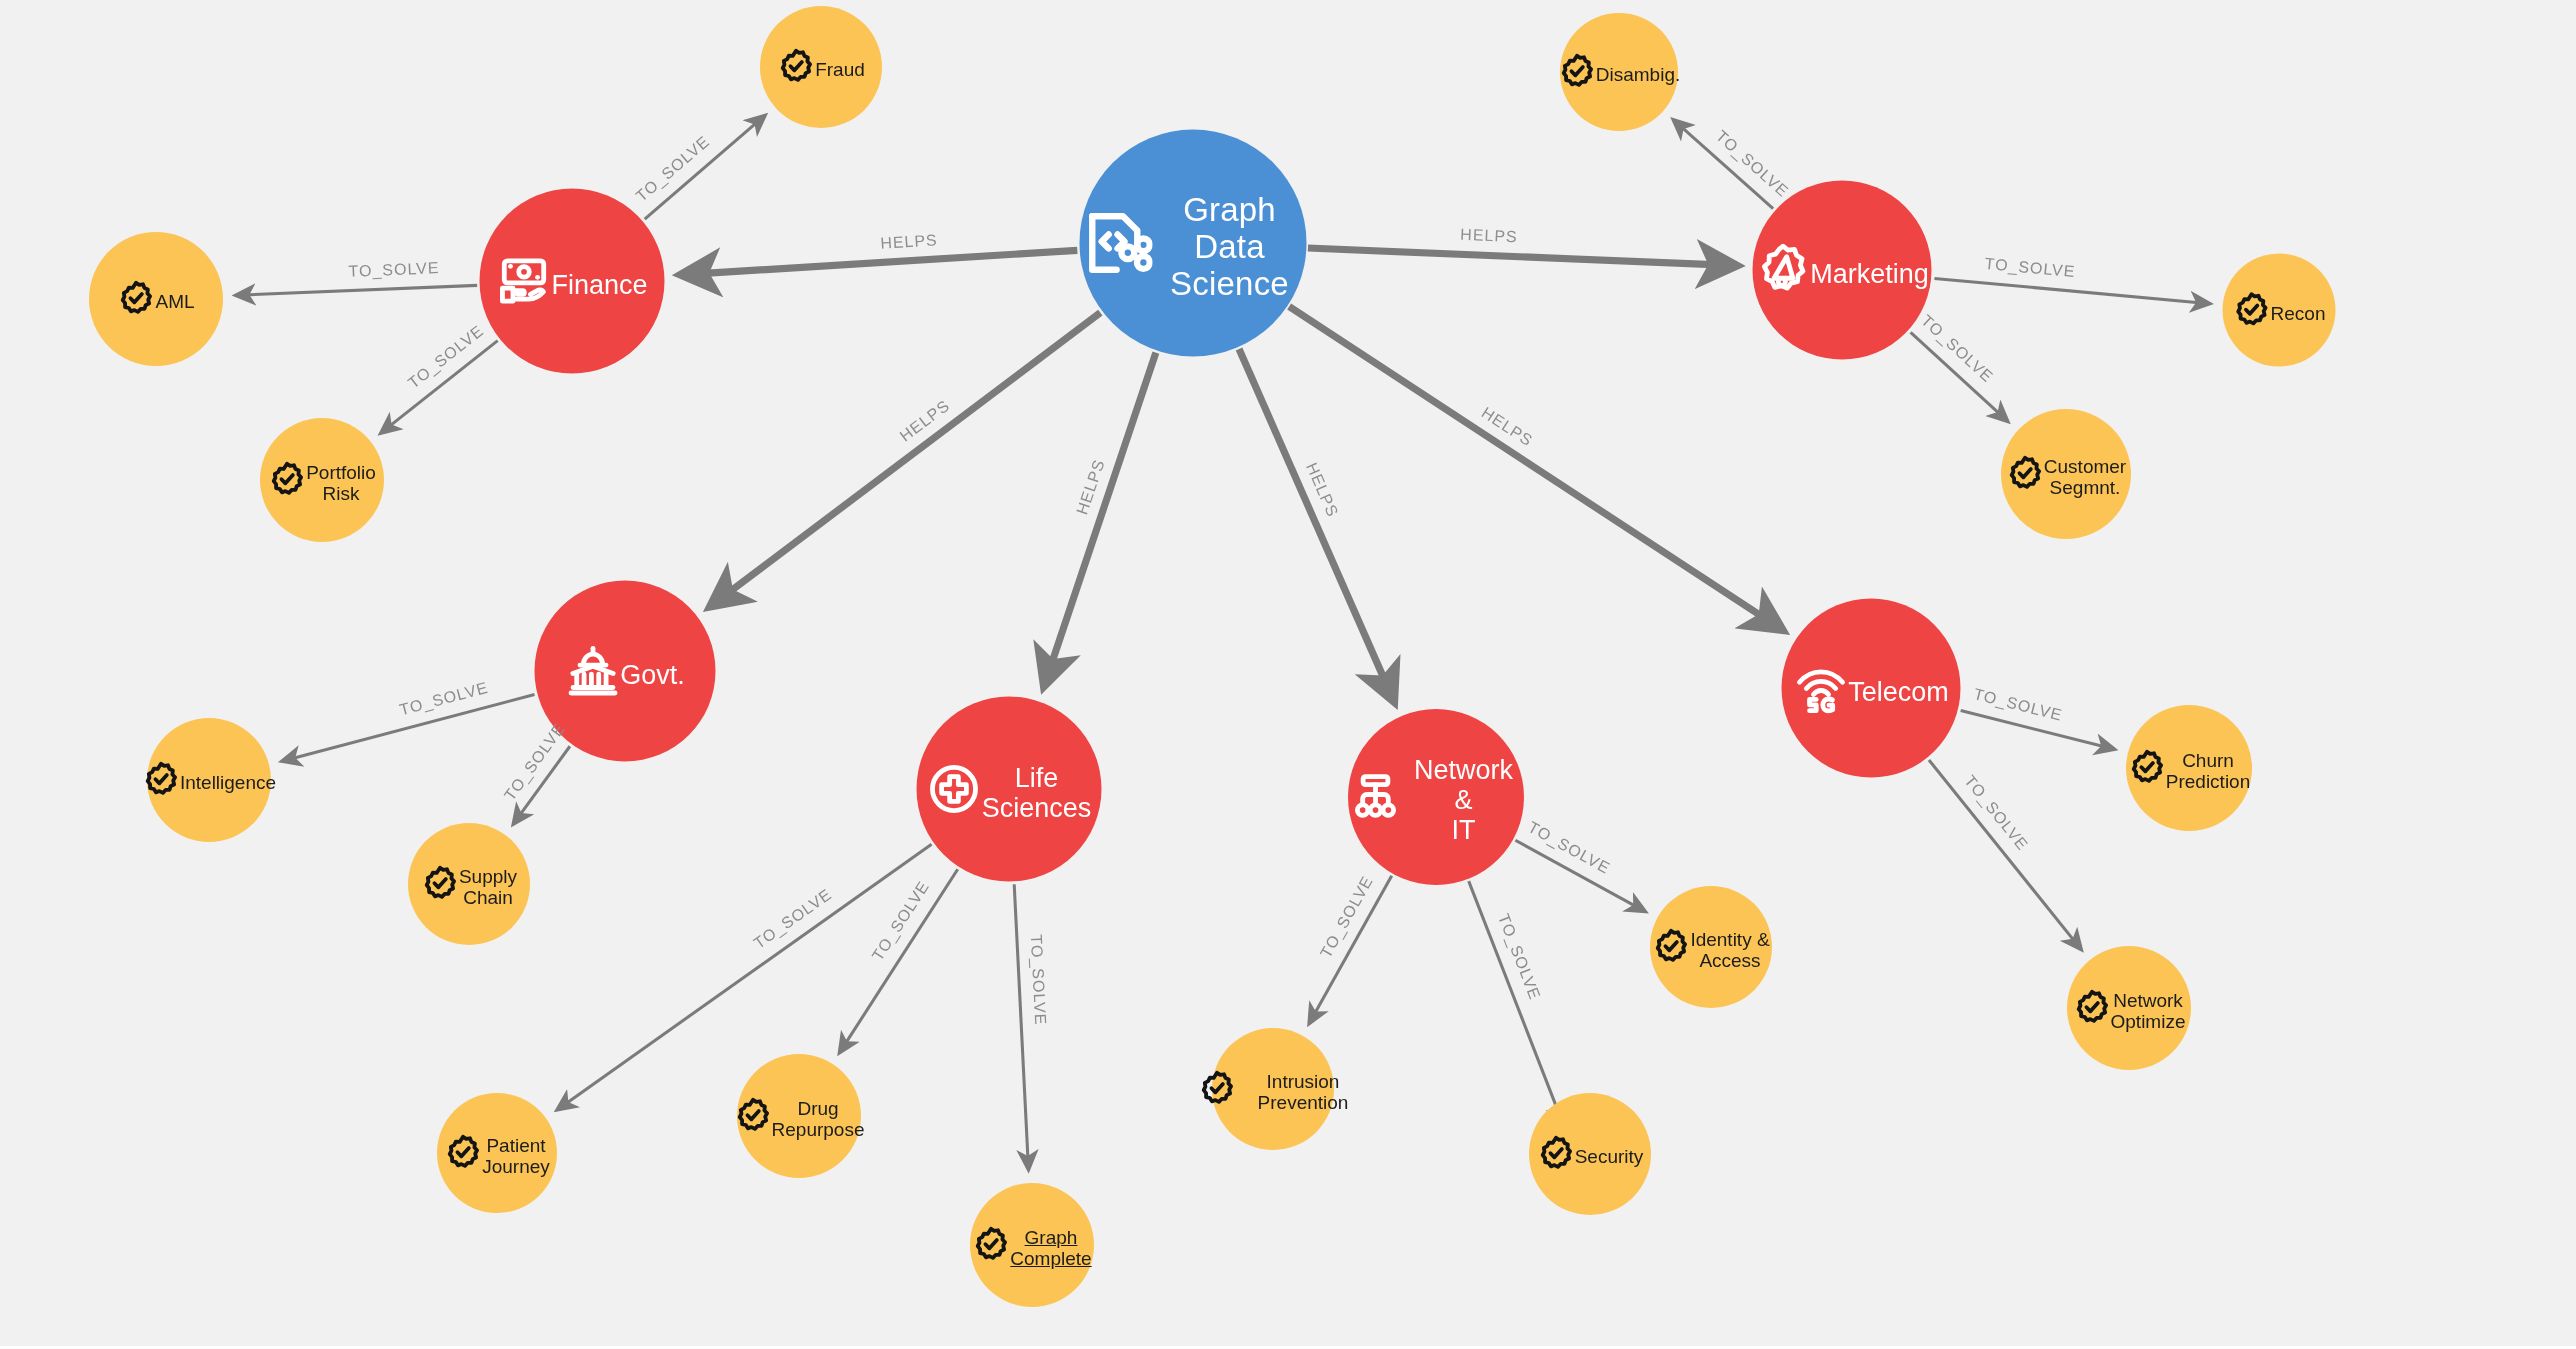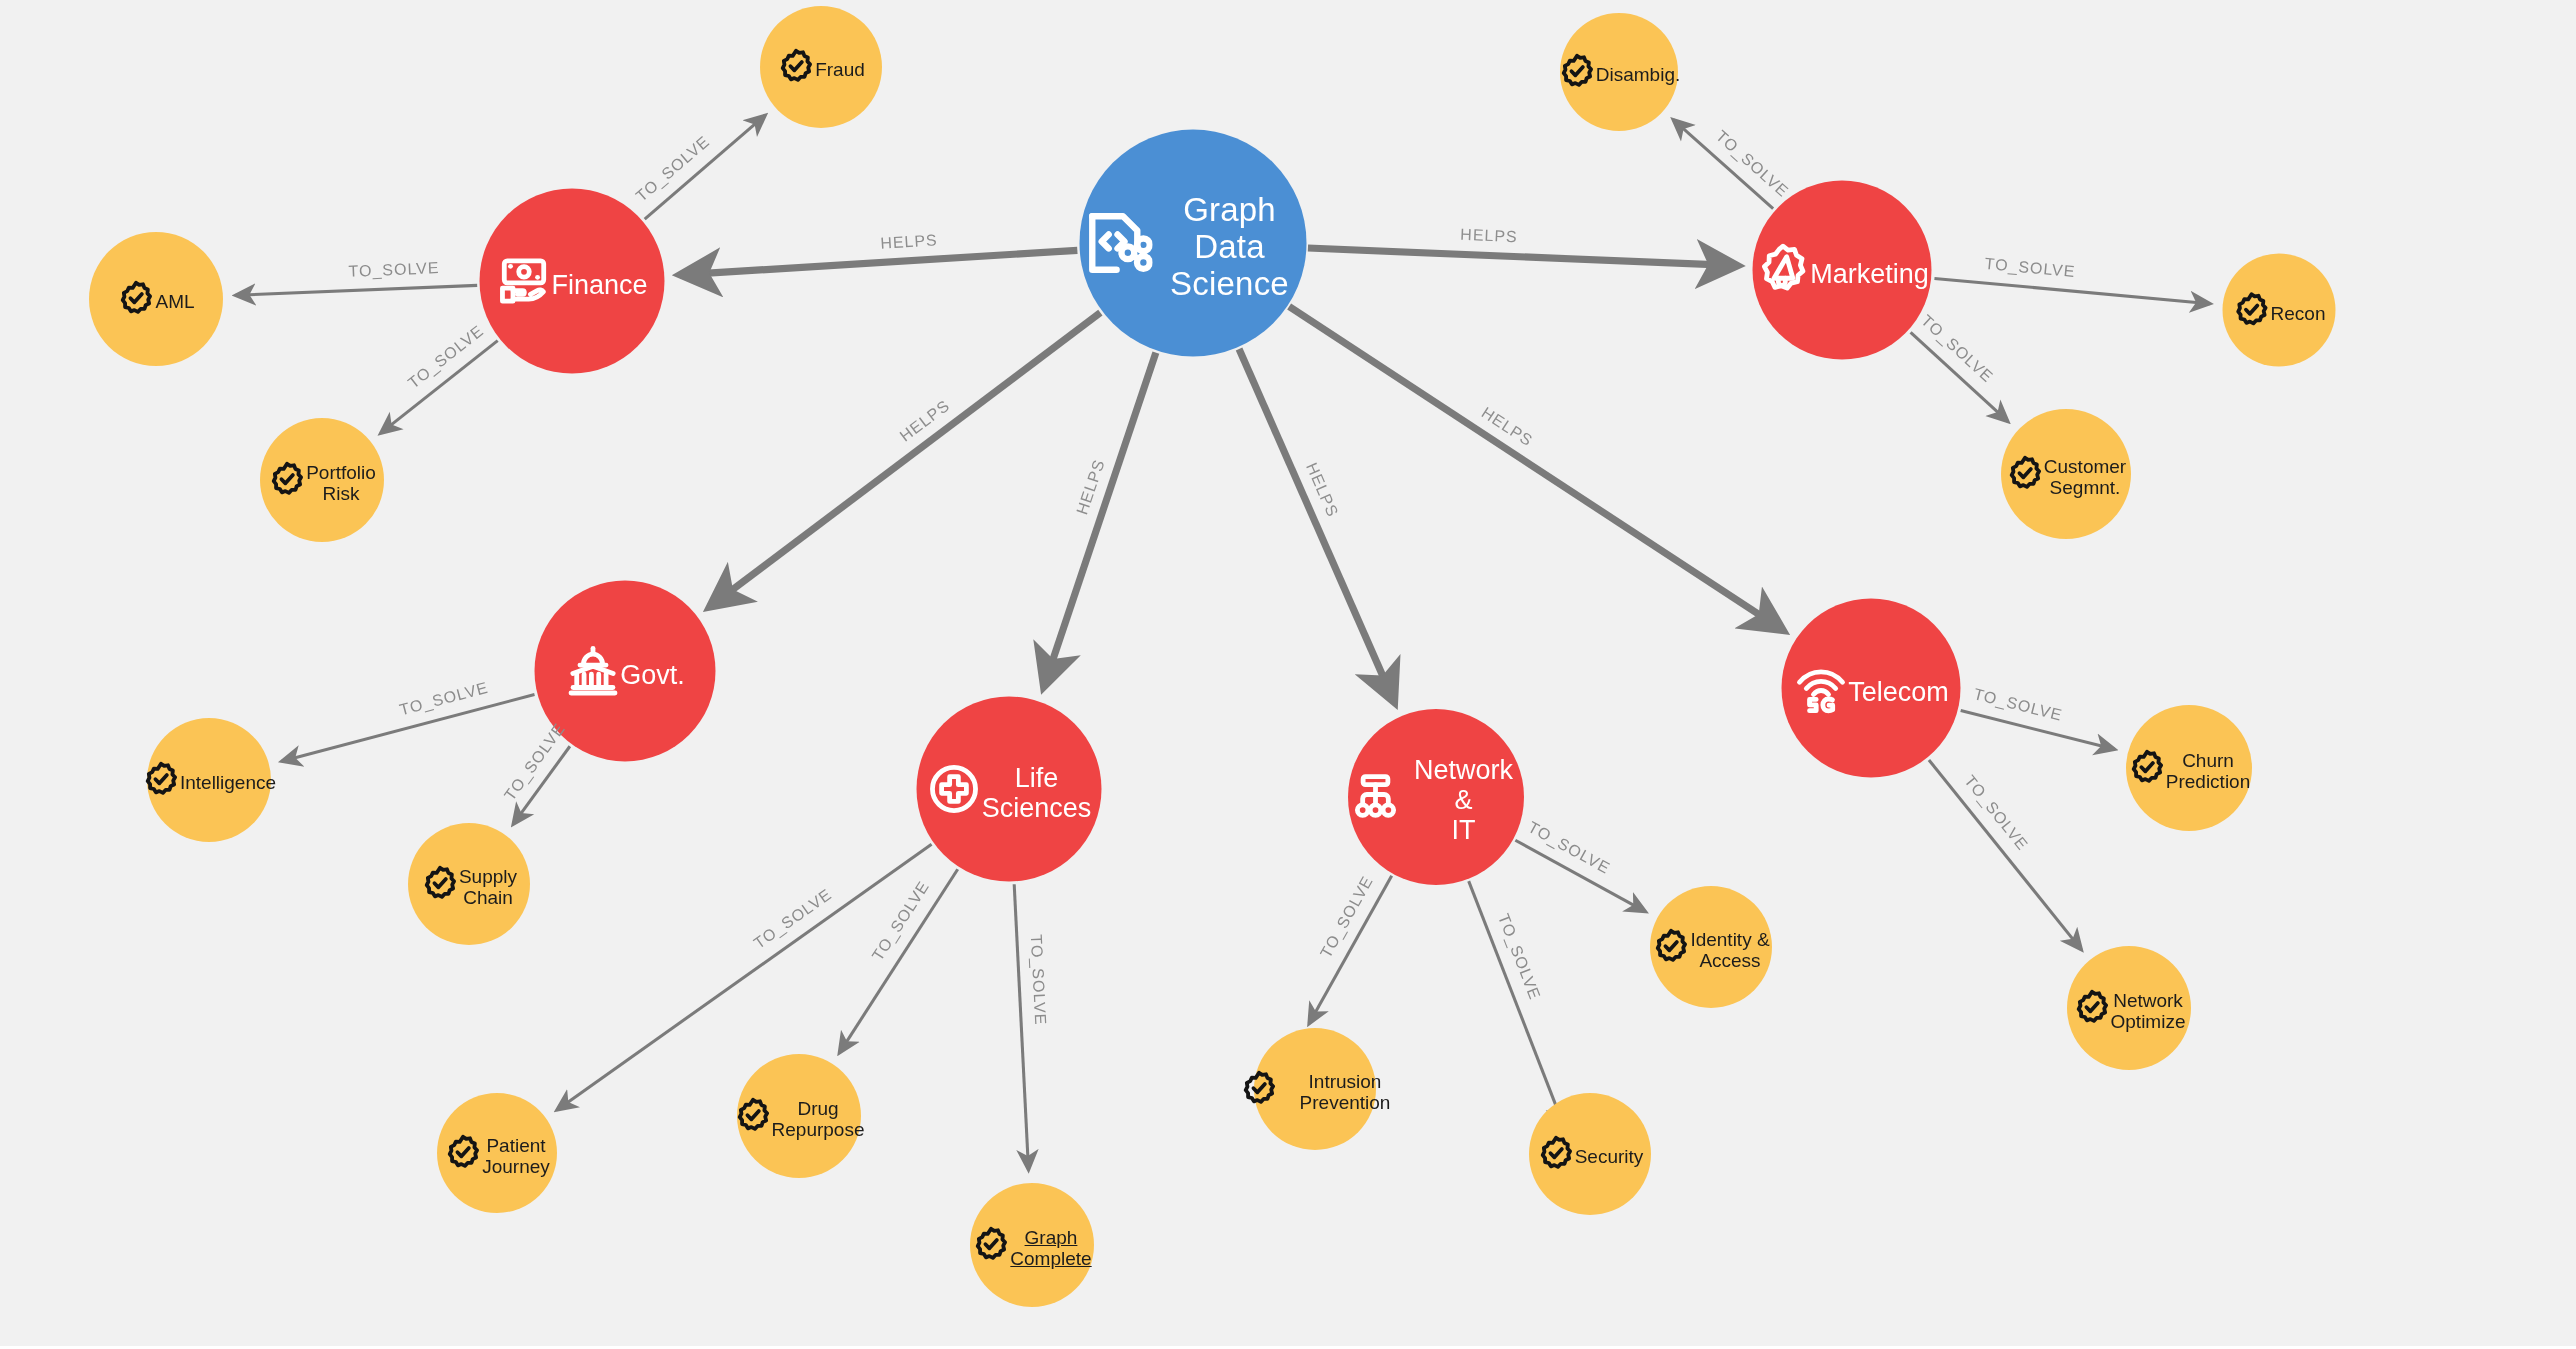--- a/index.html
+++ b/index.html
@@ -277,21 +277,21 @@
 Repurpose</span>
       </div>
       <div class="node usecase" style="left: 1032px; top: 1245px; width: 124px; height: 124px; text-decoration: underline;">
         <span class="glyph"><svg width="38" height="38" viewBox="0 0 24 24" xmlns="http://www.w3.org/2000/svg">
             <path d="M12 1.7 14.0 3.1 16.4 2.7 17.3 5.0 19.5 6.0 19.2 8.5 20.9 10.3 19.7 12.4 20.3 14.8 18.1 15.9 17.4 18.2 14.9 18.3 13.2 20.1 11.0 19.0 8.8 19.8 7.5 17.7 5.1 17.1 5.1 14.6 3.6 12.7 4.7 10.5 4.3 8.1 6.5 7.0 7.5 4.8 9.9 5.0 Z" fill="none" stroke="#141414" stroke-width="2.4" stroke-linecap="round" stroke-linejoin="round"></path>
             <path d="M8.5 11.5 11.0 14.1 15.7 8.9" fill="none" stroke="#141414" stroke-width="2.4" stroke-linecap="round" stroke-linejoin="round"></path>
           </svg></span>
         <span class="nlabel">Graph
 Complete</span>
       </div>
-      <div class="node usecase" style="left: 1315px; top: 1089px; width: 122px; height: 122px; gap: 22px;">
+      <div class="node usecase" style="left: 1273px; top: 1089px; width: 122px; height: 122px; gap: 22px;">
         <span class="glyph"><svg width="38" height="38" viewBox="0 0 24 24" xmlns="http://www.w3.org/2000/svg">
             <path d="M12 1.7 14.0 3.1 16.4 2.7 17.3 5.0 19.5 6.0 19.2 8.5 20.9 10.3 19.7 12.4 20.3 14.8 18.1 15.9 17.4 18.2 14.9 18.3 13.2 20.1 11.0 19.0 8.8 19.8 7.5 17.7 5.1 17.1 5.1 14.6 3.6 12.7 4.7 10.5 4.3 8.1 6.5 7.0 7.5 4.8 9.9 5.0 Z" fill="none" stroke="#141414" stroke-width="2.4" stroke-linecap="round" stroke-linejoin="round"></path>
             <path d="M8.5 11.5 11.0 14.1 15.7 8.9" fill="none" stroke="#141414" stroke-width="2.4" stroke-linecap="round" stroke-linejoin="round"></path>
           </svg></span>
         <span class="nlabel">Intrusion
 Prevention</span>
       </div>
       <div class="node usecase" style="left: 1590px; top: 1154px; width: 122px; height: 122px;">
         <span class="glyph"><svg width="38" height="38" viewBox="0 0 24 24" xmlns="http://www.w3.org/2000/svg">
             <path d="M12 1.7 14.0 3.1 16.4 2.7 17.3 5.0 19.5 6.0 19.2 8.5 20.9 10.3 19.7 12.4 20.3 14.8 18.1 15.9 17.4 18.2 14.9 18.3 13.2 20.1 11.0 19.0 8.8 19.8 7.5 17.7 5.1 17.1 5.1 14.6 3.6 12.7 4.7 10.5 4.3 8.1 6.5 7.0 7.5 4.8 9.9 5.0 Z" fill="none" stroke="#141414" stroke-width="2.4" stroke-linecap="round" stroke-linejoin="round"></path>

